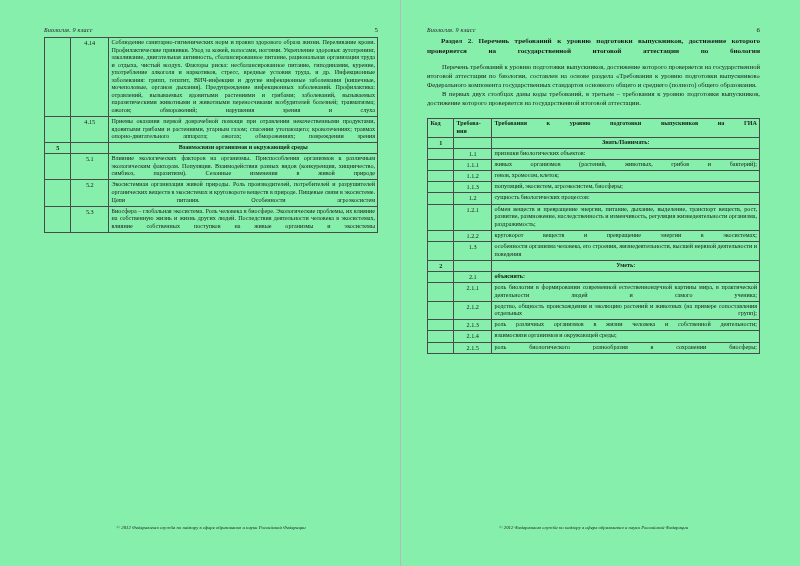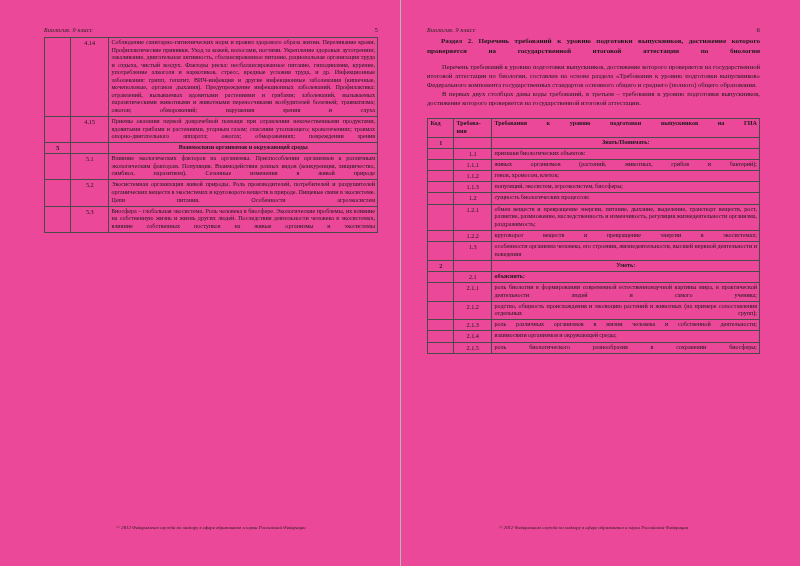--- a/index.html
+++ b/index.html
@@ -16,21 +16,21 @@
   }
   .spread {
     display: flex;
     width: 800px;
     height: 566px;
     box-sizing: border-box;
   }
   .page {
     position: relative;
     box-sizing: border-box;
-    background: #ec4899;
+    background: #86efac;
     height: 566px;
     overflow: hidden;
   }
   .page-left {
     width: 400px;
     padding: 26px 22px 0 44px;
   }
   .page-right {
     width: 400px;
     padding: 26px 40px 0 26px;

